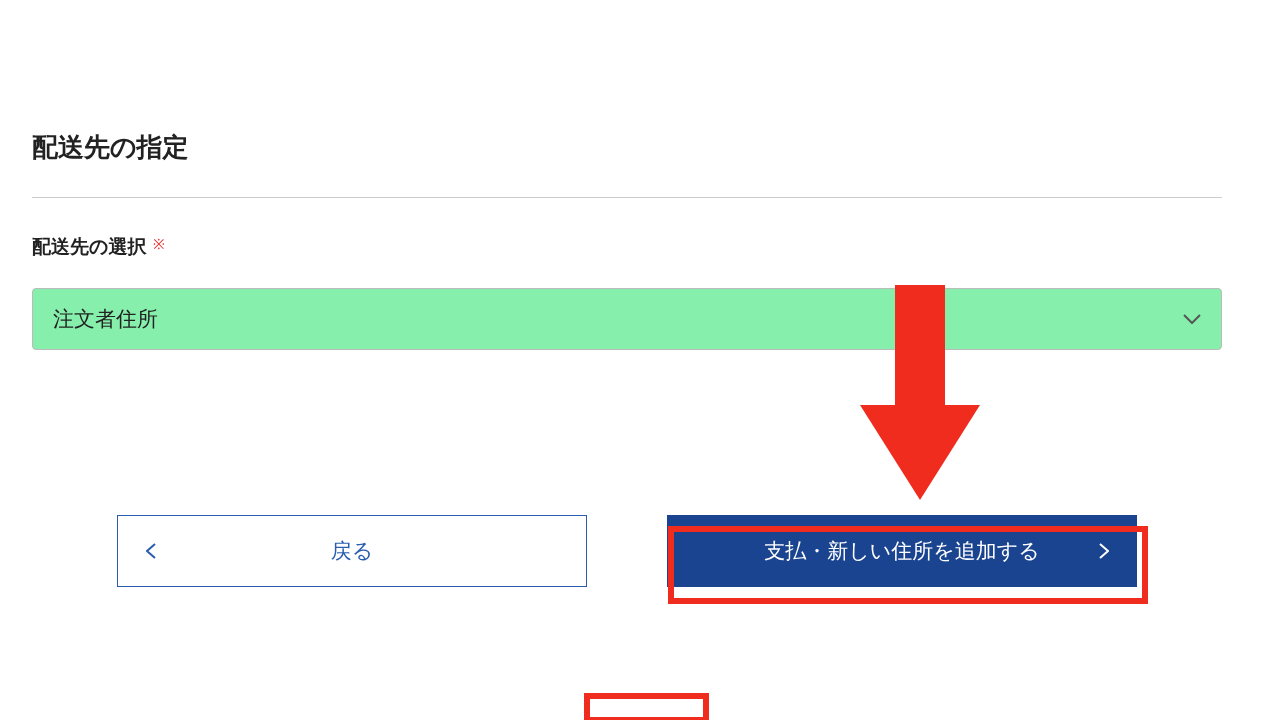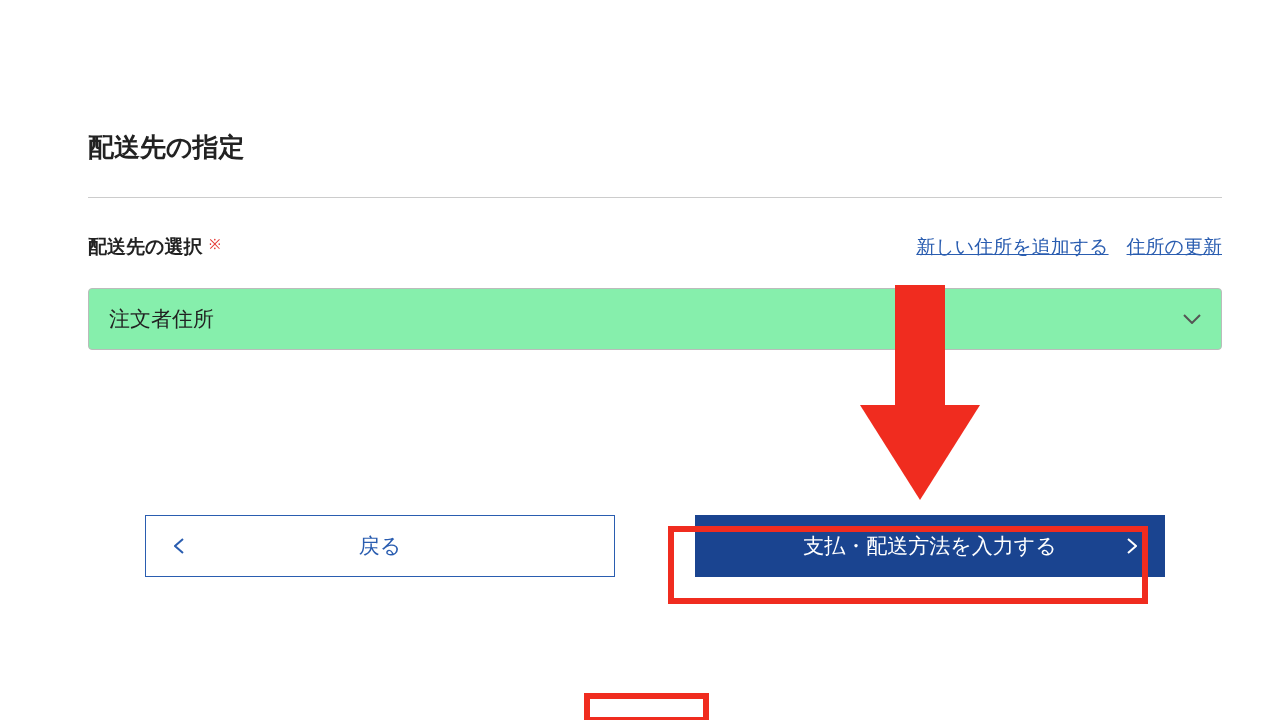--- a/index.html
+++ b/index.html
@@ -8,21 +8,21 @@
       padding: 0;
     }
     body {
       font-family: "Hiragino Kaku Gothic ProN", "メイリオ", Meiryo, sans-serif;
       background: #ffffff;
       width: 1280px;
       height: 720px;
       position: relative;
     }
     .container {
-      padding: 130px 58px 0 88px;
+      padding: 130px 58px 0 32px;
     }
     .section-title {
       font-size: 26px;
       font-weight: bold;
       color: #222;
       margin-bottom: 32px;
     }
     .divider {
       border: none;
       border-top: 1px solid #ccc;
@@ -81,21 +81,21 @@
     .button-row {
       display: flex;
       justify-content: center;
       gap: 80px;
       margin-top: 165px;
     }
     .btn {
       display: flex;
       align-items: center;
       justify-content: center;
-      height: 62px;
+      height: 72px;
       font-size: 21px;
       cursor: pointer;
       position: relative;
     }
     .btn-back {
       width: 470px;
       border: 1.5px solid #2a5db0;
       background: #fff;
       color: #2a5db0;
     }
@@ -134,44 +134,40 @@
 
 <div class="container">
   <h2 class="section-title">配送先の指定</h2>
   <hr class="divider">
 
   <div class="field-row">
     <div>
       <span class="field-label">配送先の選択</span>
       <span class="required-mark">※</span>
     </div>
-    <div class="link-group">
-      <a class="text-link">新しい住所を追加する</a>
-      <a class="text-link">住所の更新</a>
-    </div>
   </div>
 
   <div class="select-wrapper">
     <div class="select-box">
       <span>注文者住所</span>
       <svg class="chevron-down" viewBox="0 0 18 10">
         <path d="M1 1 L9 9 L17 1" stroke="#555" stroke-width="2" fill="none"></path>
       </svg>
     </div>
   </div>
 
   <div class="button-row">
     <button class="btn btn-back">
       <svg class="chevron-left" width="10" height="16" viewBox="0 0 10 16">
         <path d="M9 1 L1 8 L9 15" stroke="#2a5db0" stroke-width="2" fill="none"></path>
       </svg>
       <span>戻る</span>
     </button>
     <button class="btn btn-next">
-      <span>支払・配送方法を入力する</span>
+      <span>支払・新しい住所を追加する</span>
       <svg class="chevron-right" width="10" height="16" viewBox="0 0 10 16">
         <path d="M1 1 L9 8 L1 15" stroke="#fff" stroke-width="2" fill="none"></path>
       </svg>
     </button>
   </div>
 </div>
 
 <svg class="red-arrow" style="left:860px; top:285px;" width="120" height="225" viewBox="0 0 120 225">
   <rect x="35" y="0" width="50" height="130" fill="#f02c1f"></rect>
   <polygon points="0,120 120,120 60,215" fill="#f02c1f"></polygon>

